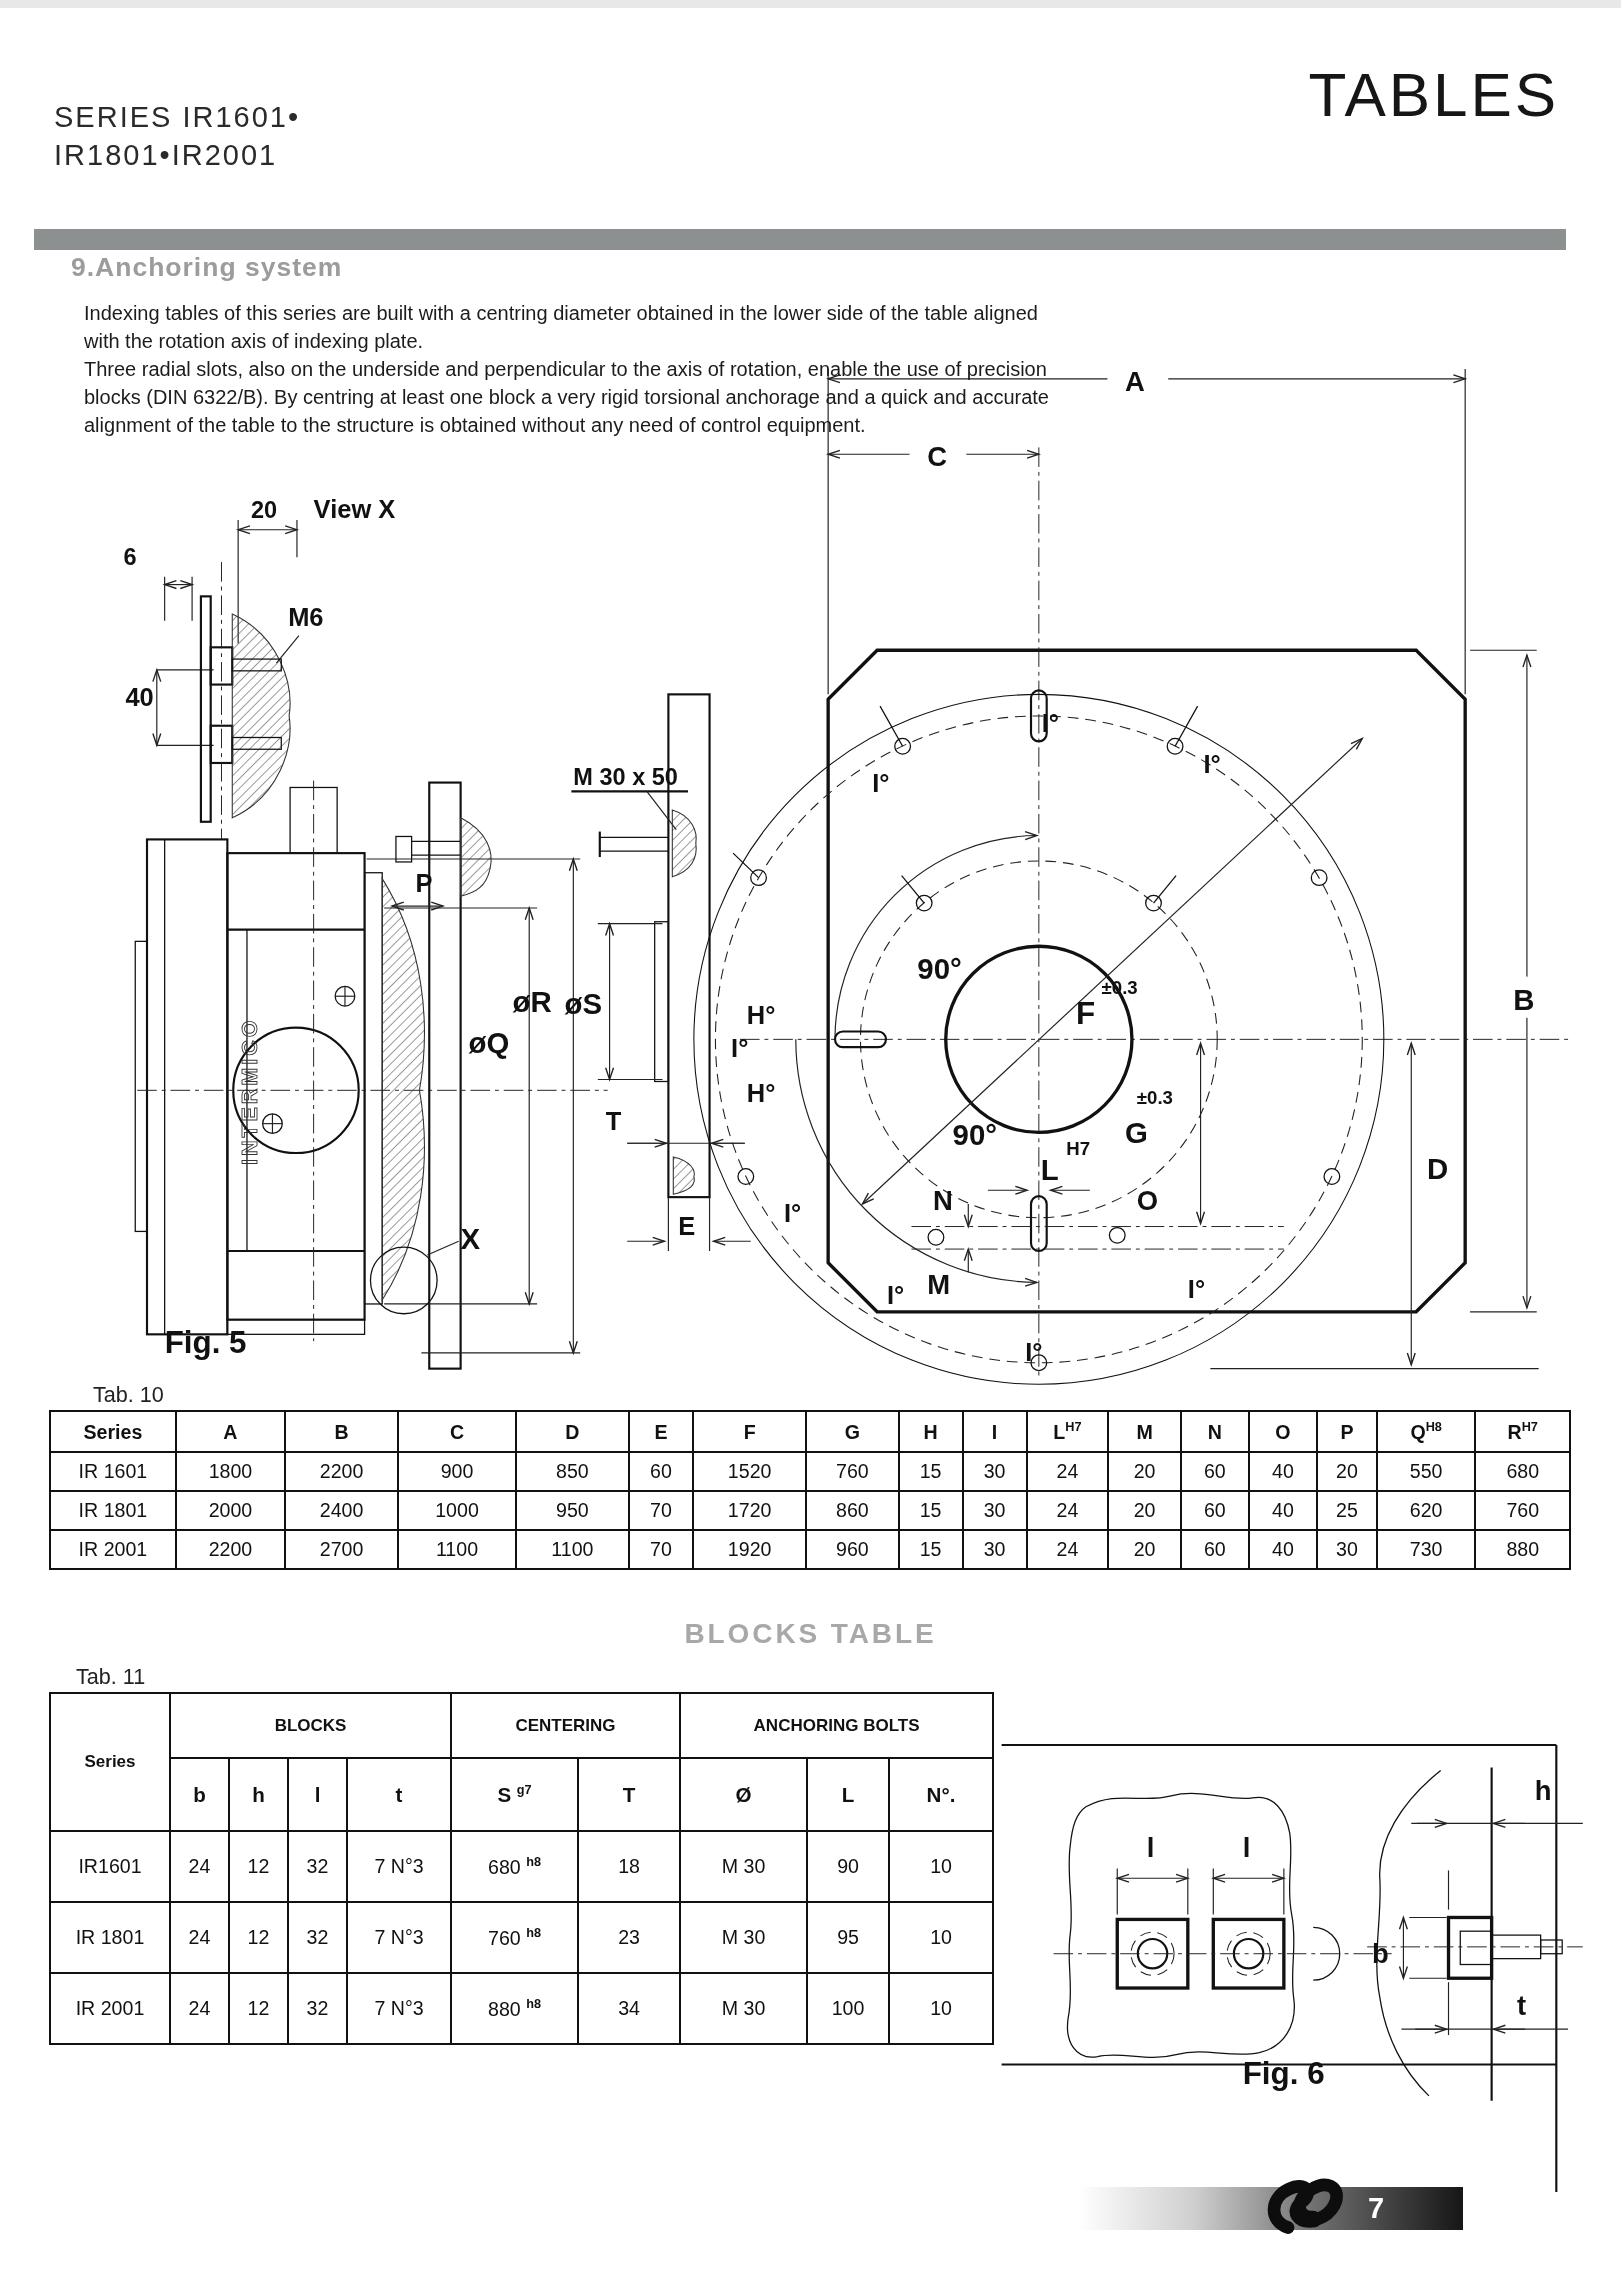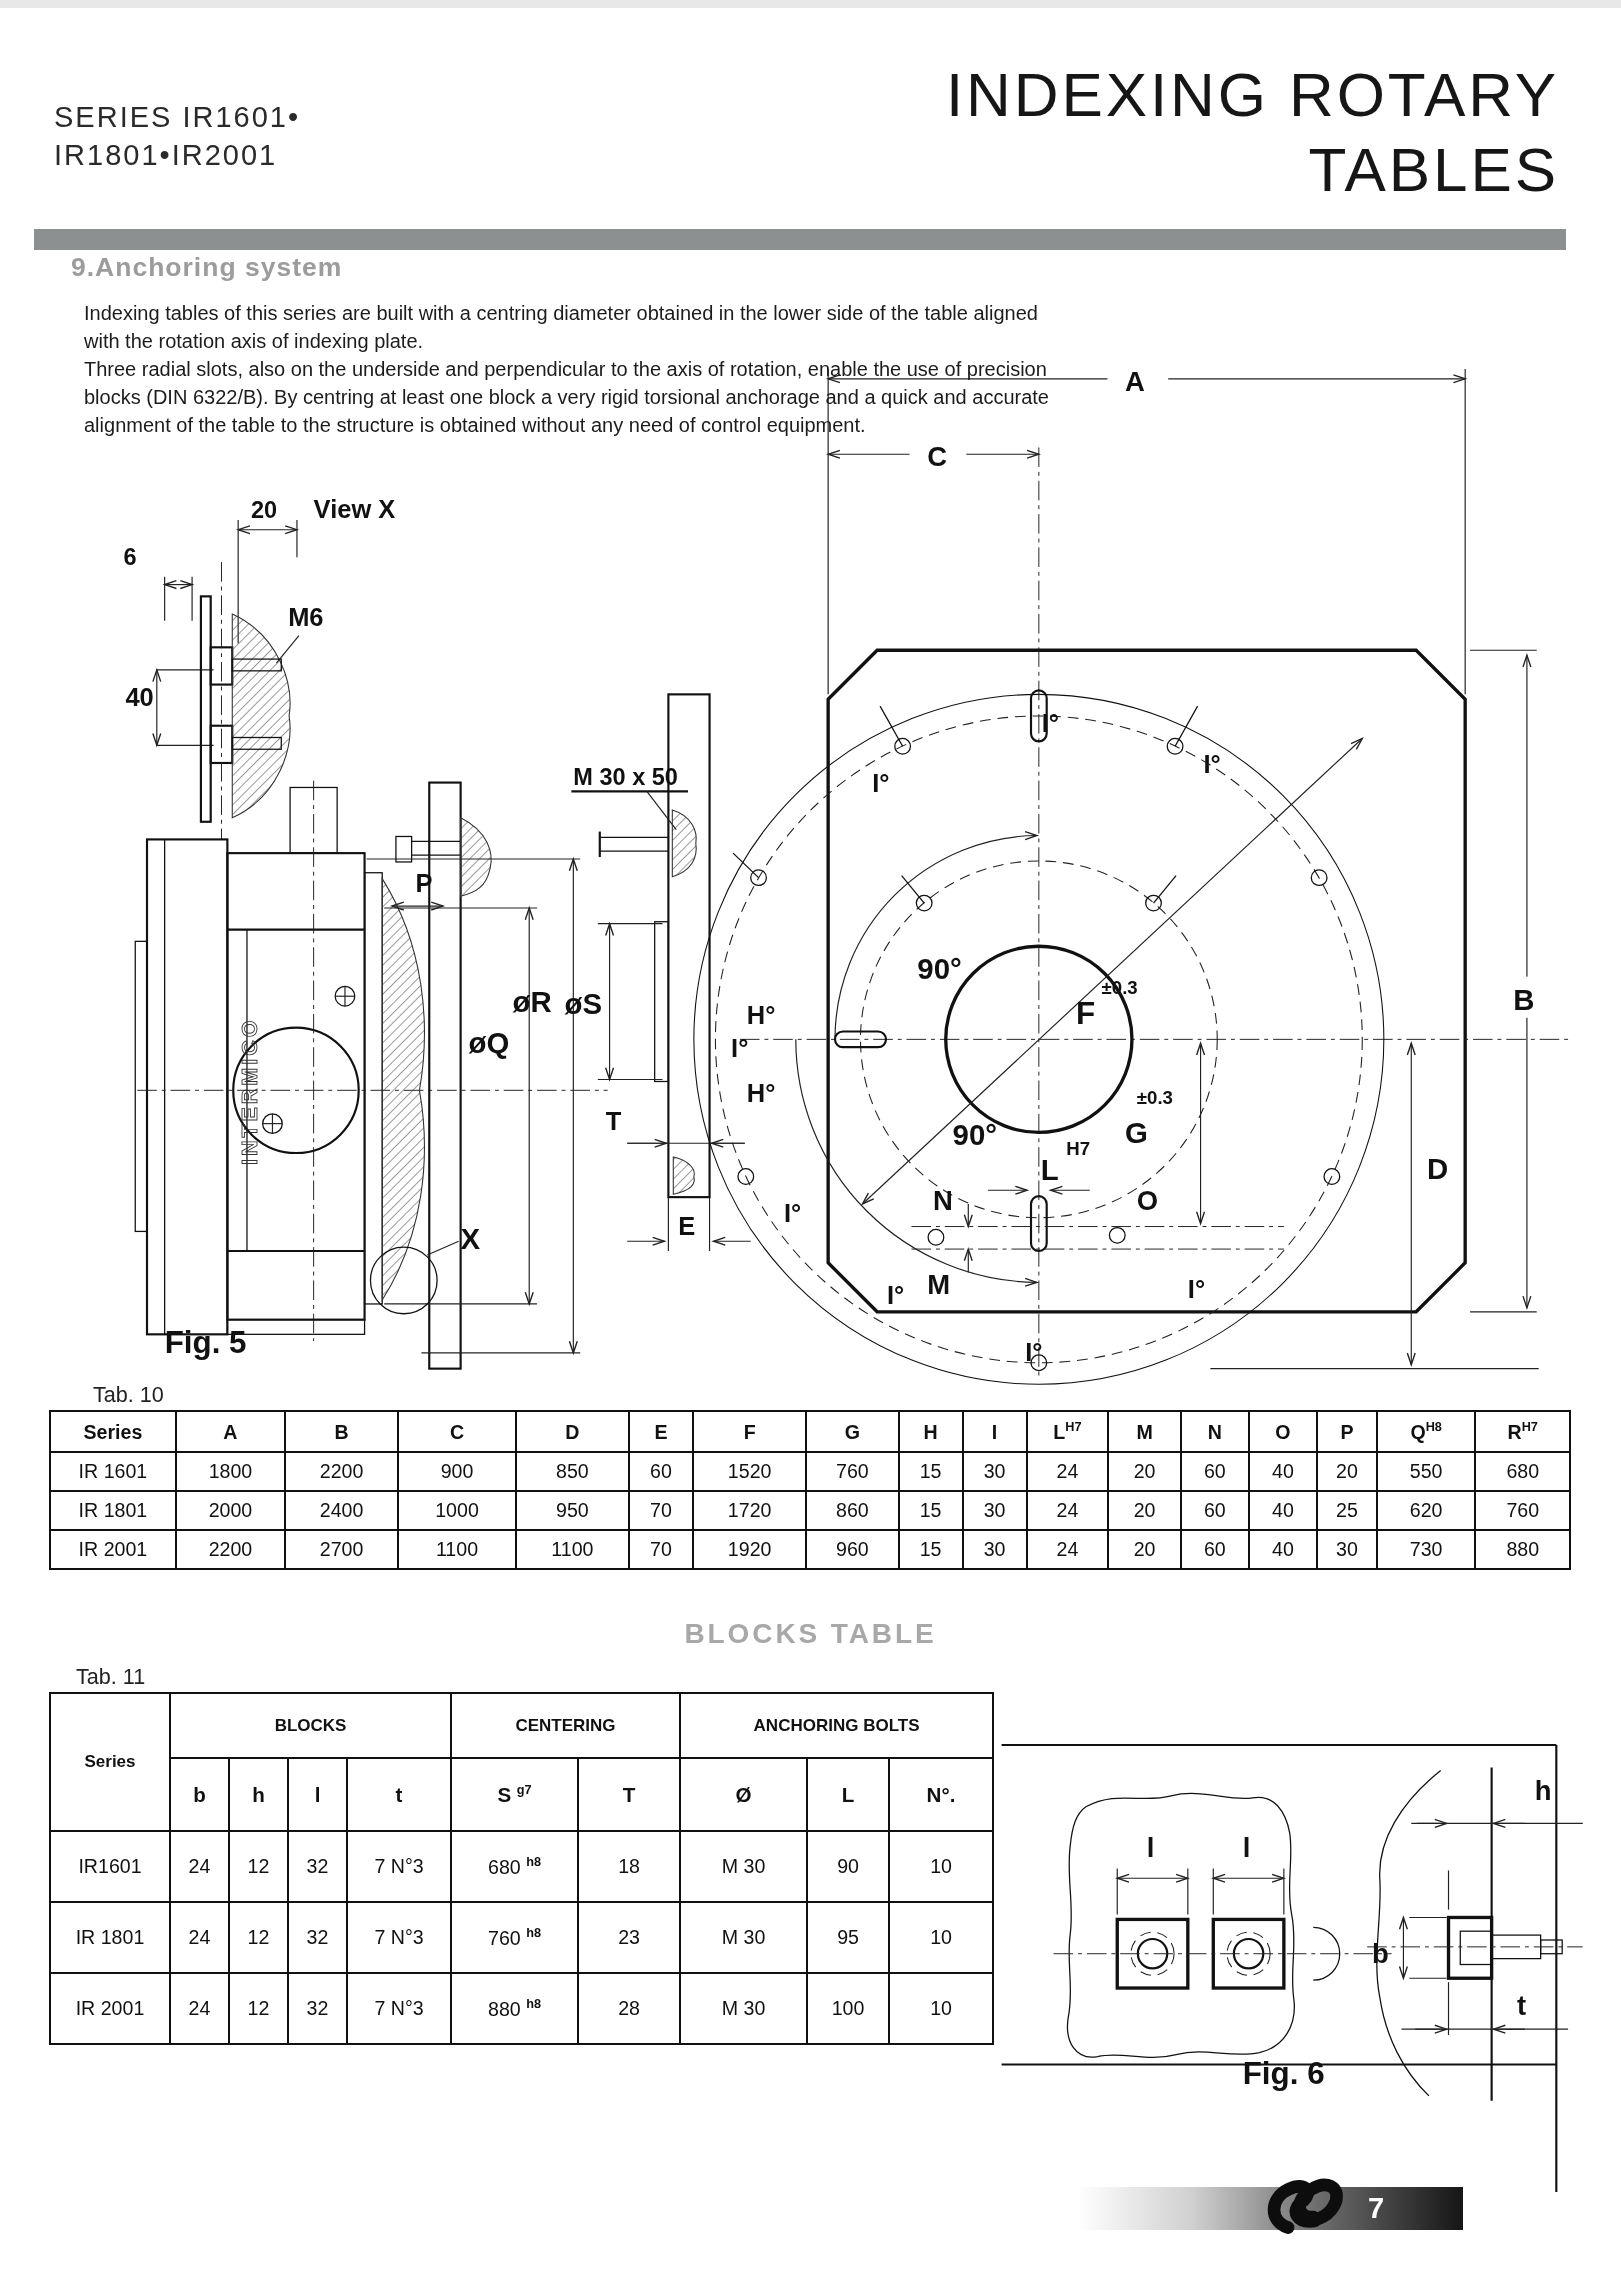--- a/index.html
+++ b/index.html
@@ -49,21 +49,20 @@
 </head>
 <body>
 
 <div class="page">
 
   <div class="abs series">
     <div>SERIES IR1601•</div>
     <div>IR1801•IR2001</div>
   </div>
   <div class="abs title">
-    <div>INDEXING ROTARY</div>
     <div>TABLES</div>
   </div>
   <div class="abs hbar" style="background:#8c9091"></div>
 
   <div class="abs sect" style="color:#9c9c9c">9.Anchoring system</div>
   <div class="abs para">
     <p>Indexing tables of this series are built with a centring diameter obtained in the lower side of the table aligned with the rotation axis of indexing plate.</p>
     <p>Three radial slots, also on the underside and perpendicular to the axis of rotation, enable the use of precision blocks (DIN 6322/B). By centring at least one block a very rigid torsional anchorage and a quick and accurate alignment of the table to the structure is obtained without any need of control equipment.</p>
   </div>
 
@@ -462,21 +461,21 @@
       <td>95</td>
       <td>10</td>
     </tr>
     <tr>
       <td class="ser">IR 2001</td>
       <td>24</td>
       <td>12</td>
       <td>32</td>
       <td>7 N°3</td>
       <td><span>880</span> <sup class="s">h8</sup></td>
-      <td>28</td>
+      <td>34</td>
       <td>M 30</td>
       <td>100</td>
       <td>10</td>
     </tr>
   </tbody>
     </table>
 
   <div class="abs fbar"></div>
   <svg class="abs" style="left:1255px;top:2156px" width="103" height="78" viewBox="0 0 105 80">
     <g stroke="#0d0d0d" stroke-width="13" fill="none" stroke-linecap="round" transform="rotate(-14 52 40)">

